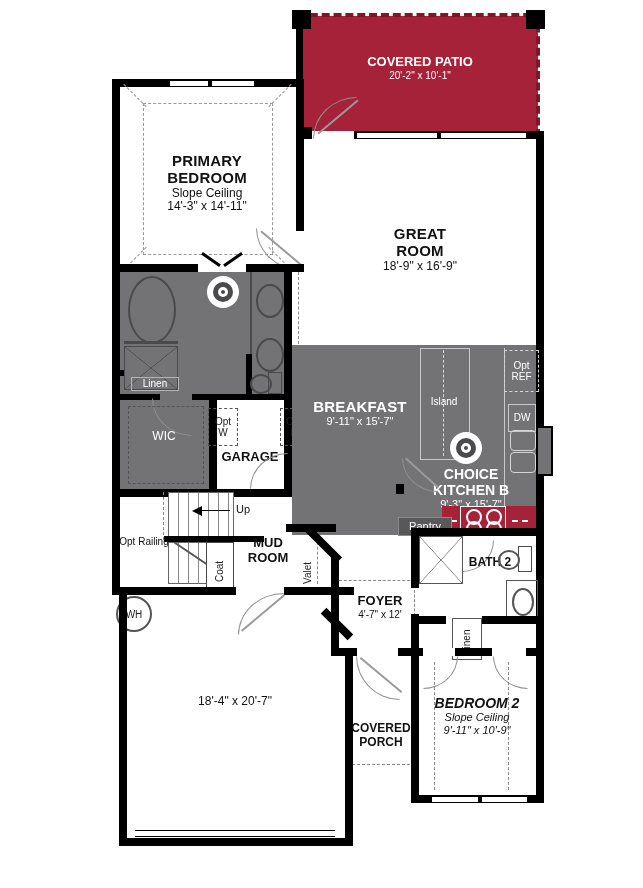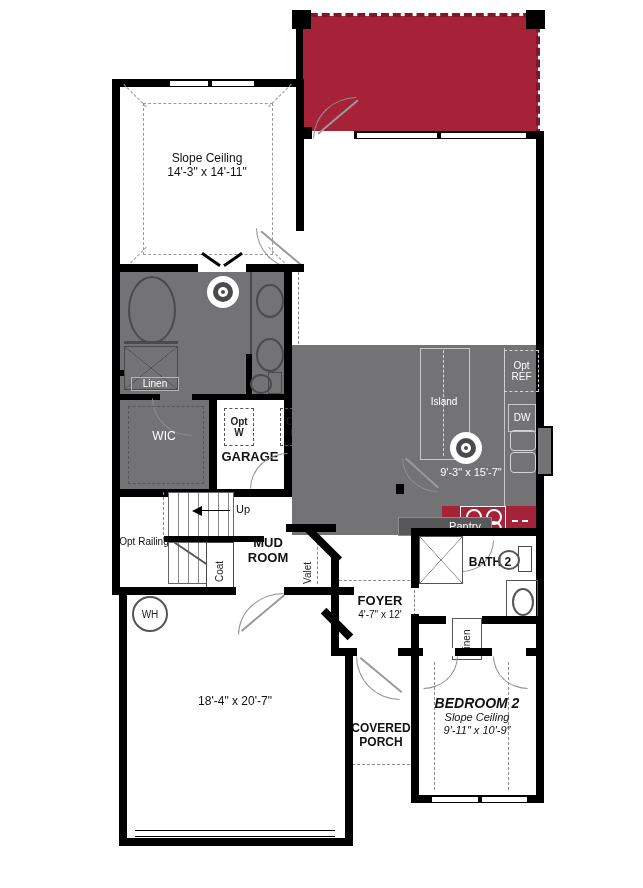--- a/index.html
+++ b/index.html
@@ -63,48 +63,57 @@
 <body>
 
 <div id="plan">
 
   <div class="fill-red" style="left:302px;top:16px;width:236px;height:121px;"></div>
   <div class="dash-red" style="left:298px;top:13px;width:245px;"></div>
   <div class="dash-red-v" style="left:536px;top:13px;height:124px;"></div>
   <div class="wall" style="left:296px;top:13px;width:7px;height:128px;"></div>
   <div class="wall" style="left:292px;top:10px;width:19px;height:19px;"></div>
   <div class="wall" style="left:526px;top:10px;width:19px;height:19px;"></div>
+  <div class="lbl tw" style="left:355px;top:55px;width:130px;">
+    <div class="t13">COVERED PATIO</div>
+    <div class="d10">20'-2" x 10'-1"</div>
+  </div>
 
   <div class="wall" style="left:302px;top:131px;width:242px;height:8px;"></div>
   <div class="gap" style="left:311px;top:131px;width:43px;height:8px;"></div>
   <div class="win" style="left:357px;top:132px;width:80px;"></div>
   <div class="win" style="left:441px;top:132px;width:85px;"></div>
   <div class="arc arc-tl" style="left:313px;top:97px;width:42px;height:40px;"></div>
   <div class="leaf" style="left:312px;top:116px;width:52px;transform:rotate(-40deg);"></div>
   <div class="wall" style="left:296px;top:127px;width:16px;height:12px;"></div>
 
   <div class="wall" style="left:112px;top:79px;width:191px;height:8px;"></div>
   <div class="win" style="left:170px;top:80px;width:38px;"></div>
   <div class="win" style="left:212px;top:80px;width:42px;"></div>
   <div class="wall" style="left:112px;top:79px;width:8px;height:516px;"></div>
   <div class="wall" style="left:296px;top:79px;width:8px;height:152px;"></div>
   <div class="abs" style="left:143px;top:103px;width:128px;height:150px;border:1px dashed #9a9a9a;"></div>
   <div class="ddiag" style="left:119px;top:95px;width:32px;transform:rotate(45deg);"></div>
   <div class="ddiag" style="left:264px;top:95px;width:32px;transform:rotate(-45deg);"></div>
   <div class="ddiag" style="left:119px;top:258px;width:32px;transform:rotate(-45deg);"></div>
   <div class="ddiag" style="left:264px;top:258px;width:32px;transform:rotate(45deg);"></div>
   <div class="lbl tb" style="left:137px;top:152px;width:140px;">
+    <div class="t15">PRIMARY BEDROOM</div>
     <div class="s12">Slope Ceiling</div>
     <div class="s12">14'-3" x 14'-11"</div>
   </div>
 
   <div class="arc arc-bl" style="left:256px;top:228px;width:42px;height:40px;"></div>
   <div class="leaf" style="left:255px;top:247px;width:52px;transform:rotate(40deg);"></div>
 
   <div class="wall" style="left:536px;top:131px;width:8px;height:672px;"></div>
+  <div class="lbl tb" style="left:370px;top:225px;width:100px;">
+    <div class="t15">GREAT ROOM</div>
+    <div class="s12">18'-9" x 16'-9"</div>
+  </div>
   <div class="dash-v" style="left:298px;top:272px;height:72px;"></div>
 
   <div class="fill-gray" style="left:120px;top:267px;width:171px;height:228px;"></div>
   <div class="wall" style="left:112px;top:264px;width:192px;height:8px;"></div>
   <div class="gap" style="left:198px;top:264px;width:48px;height:8px;"></div>
   <div class="diag" style="left:200px;top:258px;width:22px;height:3px;transform:rotate(35deg);"></div>
   <div class="diag" style="left:222px;top:258px;width:22px;height:3px;transform:rotate(-35deg);"></div>
   <div class="wall" style="left:284px;top:264px;width:8px;height:229px;"></div>
   <div class="wall" style="left:112px;top:489px;width:180px;height:8px;"></div>
 
@@ -128,60 +137,65 @@
     </div>
 
   <div class="wall" style="left:112px;top:394px;width:48px;height:6px;"></div>
   <div class="wall" style="left:192px;top:394px;width:100px;height:6px;"></div>
   <div class="arc arc-bl" style="left:152px;top:398px;width:38px;height:36px;"></div>
   <div class="abs" style="left:128px;top:406px;width:74px;height:76px;border:1px dashed #555;"></div>
   <div class="lbl tw s12" style="left:144px;top:430px;width:40px;">WIC</div>
 
   <div class="gap" style="left:217px;top:400px;width:67px;height:89px;"></div>
   <div class="wall" style="left:209px;top:394px;width:8px;height:95px;"></div>
-  <div class="dashbox" style="left:224px;top:408px;width:28px;height:36px;font-weight:bold;">Opt W</div>
+  <div class="dashbox" style="left:208px;top:408px;width:28px;height:36px;">Opt W</div>
   <div class="dashbox" style="left:256px;top:408px;width:26px;height:36px;margin-left:24px;">Opt D</div>
   <div class="lbl tb t13" style="left:212px;top:450px;width:76px;">GARAGE</div>
   <div class="arc arc-tl" style="left:250px;top:453px;width:36px;height:34px;"></div>
 
   <div class="fill-gray" style="left:292px;top:345px;width:244px;height:190px;"></div>
+  <div class="lbl tw" style="left:300px;top:398px;width:120px;">
+    <div class="t15">BREAKFAST</div>
+    <div class="d11">9'-11" x 15'-7"</div>
+  </div>
 
   <div class="abs" style="left:420px;top:348px;width:48px;height:110px;border:1px solid #c9c9cb;"></div>
   <div class="dash-v-w" style="left:443px;top:350px;height:106px;"></div>
   <div class="lbl tw d10" style="left:424px;top:396px;width:40px;">Island</div>
 
   <div class="cline" style="left:504px;top:348px;width:1px;height:186px;"></div>
   <div class="dashbox-w" style="left:504px;top:350px;width:33px;height:40px;">Opt REF</div>
   <div class="abs lbl tw d10" style="left:508px;top:404px;width:26px;height:26px;border:1px solid #c9c9cb;line-height:26px;">DW</div>
   <div class="fill-gray" style="left:536px;top:426px;width:13px;height:46px;border:2px solid #000;"></div>
   <div class="abs" style="left:510px;top:430px;width:24px;height:19px;border:1px solid #d5d5d5;border-radius:4px;"></div>
   <div class="abs" style="left:510px;top:452px;width:24px;height:19px;border:1px solid #d5d5d5;border-radius:4px;"></div>
 
   <div class="bullseye" style="left:450px;top:432px;">
       <span class="b2">
         <span class="b3"></span>
       </span>
     </div>
   <div class="lbl tw" style="left:415px;top:466px;width:112px;">
+    <div class="t14">CHOICE KITCHEN B</div>
     <div class="d11">9'-3" x 15'-7"</div>
   </div>
 
   <div class="fill-red" style="left:442px;top:506px;width:94px;height:29px;"></div>
   <div class="abs" style="left:460px;top:506px;width:44px;height:28px;border:1px solid #fff;"></div>
   <div class="burner" style="left:466px;top:509px;"></div>
   <div class="burner" style="left:486px;top:509px;"></div>
   <div class="burner" style="left:466px;top:521px;"></div>
   <div class="burner" style="left:486px;top:521px;"></div>
   <div class="wdash" style="left:446px;top:520px;width:11px;"></div>
   <div class="wdash" style="left:512px;top:520px;width:16px;"></div>
 
   <div class="wall" style="left:396px;top:484px;width:8px;height:10px;"></div>
   <div class="arc arc-bl" style="left:402px;top:458px;width:34px;height:32px;"></div>
   <div class="leaf" style="left:400px;top:472px;width:44px;transform:rotate(42deg);"></div>
-  <div class="lbl tw d11" style="left:398px;top:517px;width:52px;height:17px;background:#58585a;border:1px solid #8a8a8a;line-height:17px;padding-left:40px;">Pantry</div>
+  <div class="lbl tw d11" style="left:398px;top:517px;width:52px;height:17px;background:#58585a;border:1px solid #8a8a8a;line-height:17px;">Pantry</div>
 
   <div class="stairs" style="left:168px;top:492px;width:64px;height:44px;"></div>
   <div class="wall" style="left:164px;top:536px;width:100px;height:6px;"></div>
   <div class="stairs" style="left:168px;top:542px;width:48px;height:40px;"></div>
   <div class="abs" style="left:170px;top:556px;width:52px;height:2px;background:#555;transform:rotate(34deg);"></div>
   <div class="dash-v" style="left:163px;top:492px;height:48px;"></div>
   <div class="lbl tb d10" style="left:118px;top:536px;width:52px;">Opt Railing</div>
   <div class="abs" style="left:192px;top:506px;width:0;height:0;border-top:5px solid transparent;border-bottom:5px solid transparent;border-right:10px solid #000;"></div>
   <div class="abs" style="left:202px;top:510px;width:28px;height:1px;background:#000;"></div>
   <div class="lbl tb d11" style="left:231px;top:503px;width:24px;">Up</div>
@@ -191,21 +205,21 @@
 
   <div class="wall" style="left:286px;top:524px;width:50px;height:8px;"></div>
   <div class="lbl tb t13" style="left:238px;top:536px;width:60px;">MUD ROOM</div>
   <div class="dash-v" style="left:317px;top:532px;height:52px;"></div>
   <div class="vtxt abs" style="left:302px;top:544px;height:40px;">Valet</div>
   <div class="wall" style="left:112px;top:587px;width:242px;height:8px;"></div>
   <div class="gap" style="left:236px;top:587px;width:48px;height:8px;"></div>
   <div class="arc arc-tl" style="left:238px;top:593px;width:44px;height:40px;"></div>
   <div class="leaf" style="left:235px;top:612px;width:56px;transform:rotate(-40deg);"></div>
 
-  <div class="circle" style="left:132px;top:596px;width:32px;height:32px;">WH</div>
+  <div class="circle" style="left:116px;top:596px;width:32px;height:32px;">WH</div>
 
   <div class="wall" style="left:331px;top:556px;width:8px;height:100px;"></div>
   <div class="diag" style="left:300px;top:540px;width:46px;height:8px;transform:rotate(45deg);"></div>
   <div class="dash" style="left:339px;top:580px;width:76px;"></div>
   <div class="lbl tb" style="left:341px;top:594px;width:78px;">
     <div class="t13">FOYER</div>
     <div class="d10">4'-7" x 12'</div>
   </div>
   <div class="wall" style="left:331px;top:648px;width:26px;height:8px;"></div>
   <div class="wall" style="left:398px;top:648px;width:21px;height:8px;"></div>

